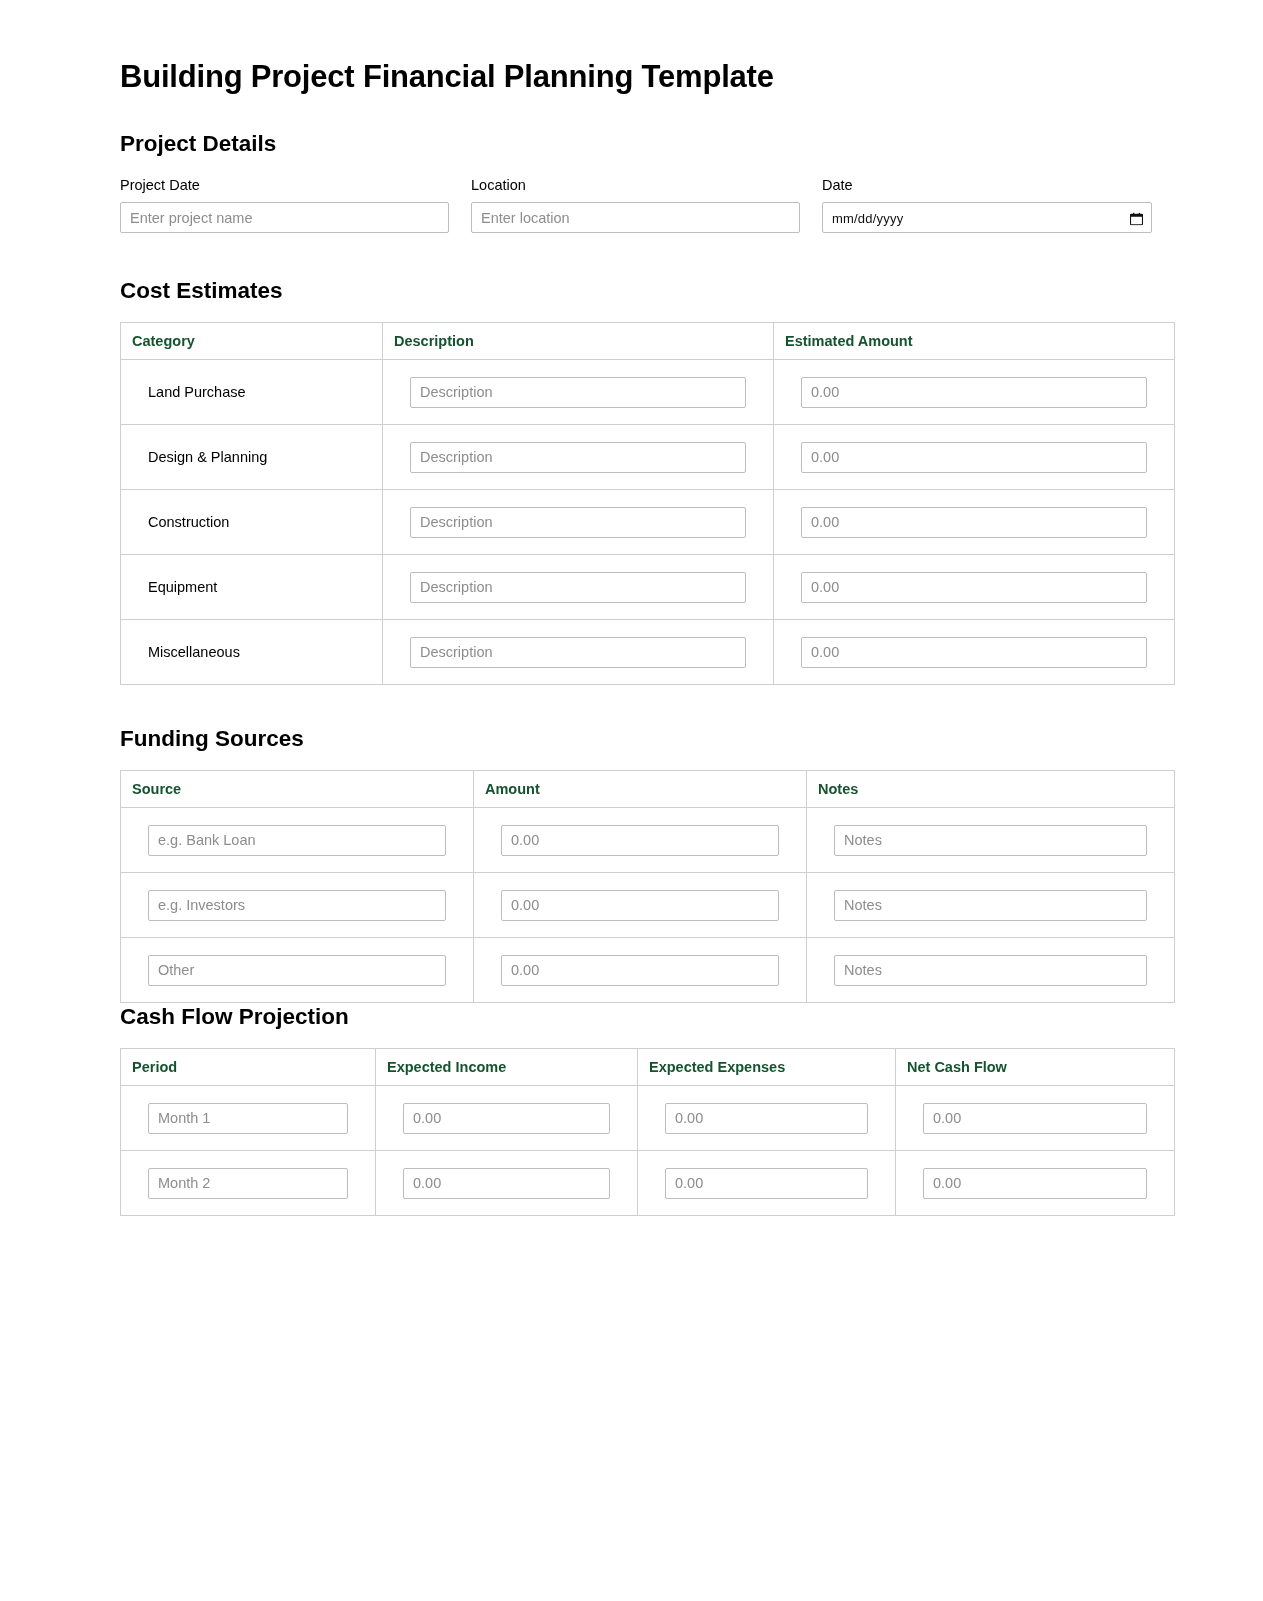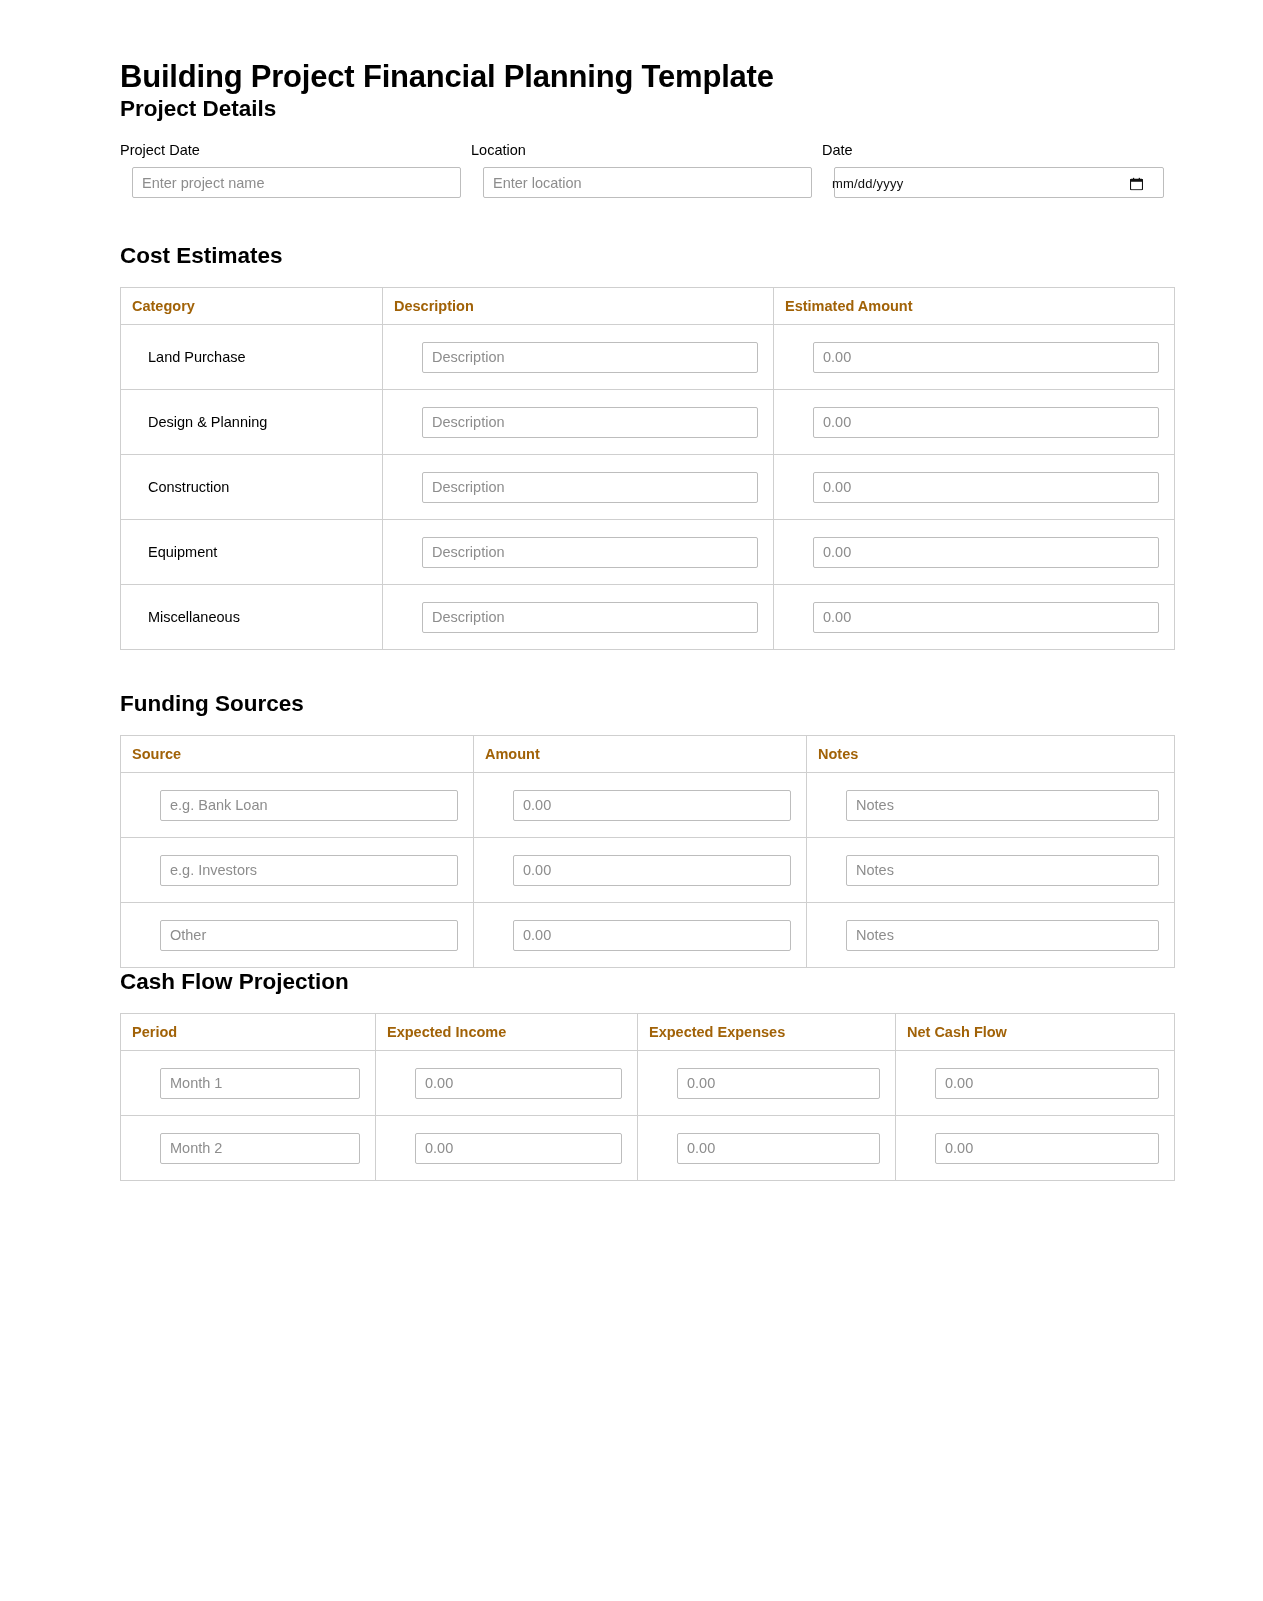--- a/index.html
+++ b/index.html
@@ -37,21 +37,21 @@
     line-height: 1.2;
     color: #000;
   }
   .section-title {
     font-size: 22.5px;
     font-weight: bold;
     margin: 0;
     line-height: 1.2;
     color: #000;
   }
-  .sec-project { }
+  .sec-project { margin-top: 35px; }
   .sec-cost    { margin-top: 44px; }
   .sec-funding { margin-top: 40px; }
   .sec-cash    { }
 
   
   .details-row {
     display: flex;
     margin-top: 19px;
     gap: 22px;
   }
@@ -75,21 +75,20 @@
     width: 100%;
     height: 31px;
     border: 1px solid #bdbdbd;
     border-radius: 2px;
     padding: 2px 9px;
     font-family: "Liberation Sans", sans-serif;
     font-size: 14.5px;
     color: #111;
     background: #fff;
     outline: none;
-    margin-left: 12px;
   }
   input::placeholder { color: #8d8d8d; opacity: 1; }
 
   .date-wrap { position: relative; }
   .date-wrap input { padding-right: 30px; }
   .date-text {
     position: absolute;
     left: 10px;
     top: 50%;
     transform: translateY(-50%);
@@ -123,21 +122,21 @@
     border: 1px solid #cfcfcf;
     text-align: left;
     vertical-align: middle;
     padding: 0;
   }
   table.grid th {
     height: 36px;
     font-size: 14.5px;
     font-weight: bold;
     padding: 0 11px;
-    color: #a16207;
+    color: #14532d;
     background: #fff;
   }
   table.grid td {
     height: 64px;
     padding: 0 27px;
   }
   td.cat-cell {
     font-size: 14.5px;
     font-weight: normal;
     color: #000;

